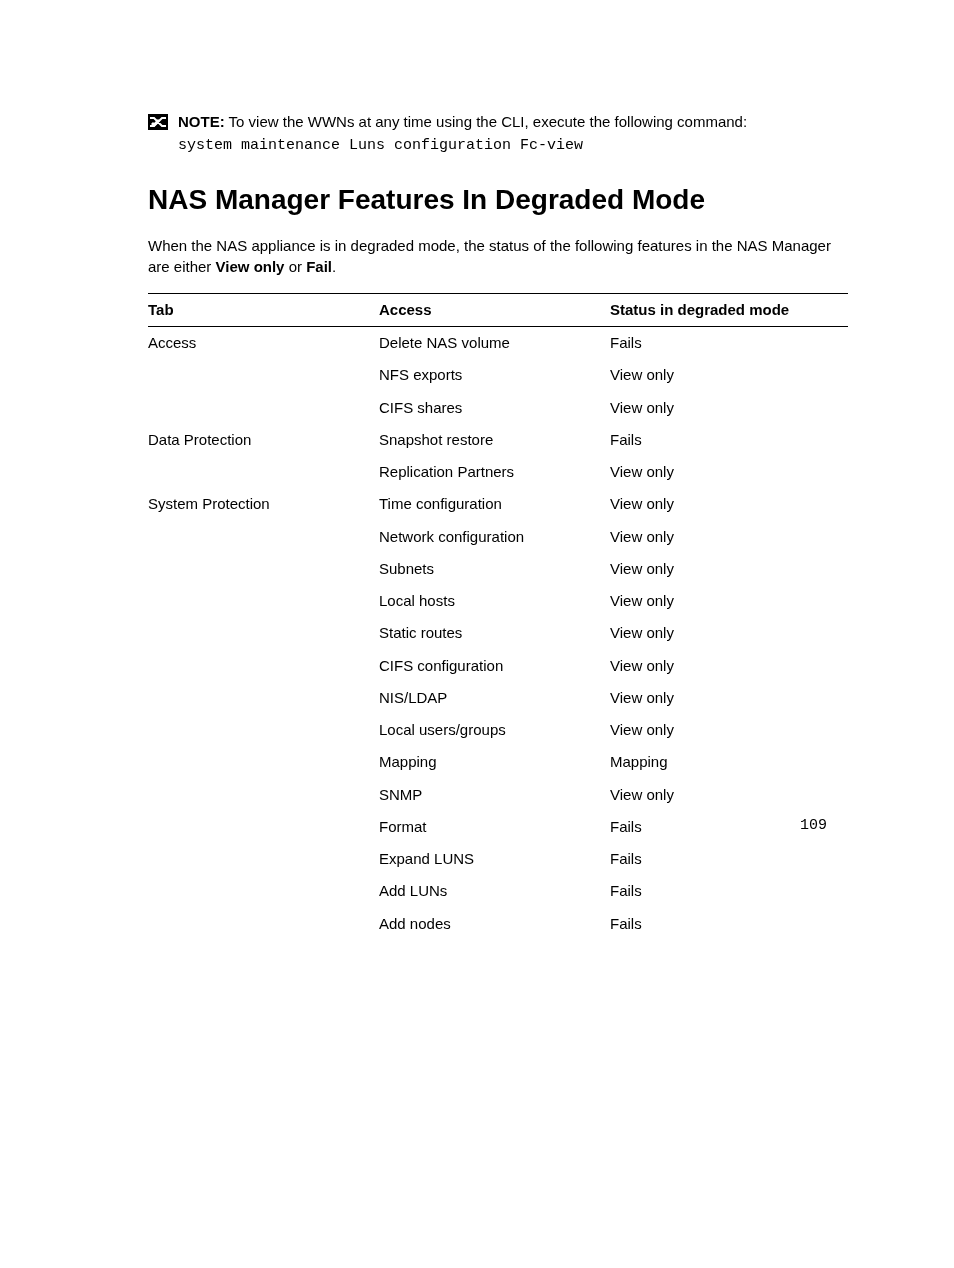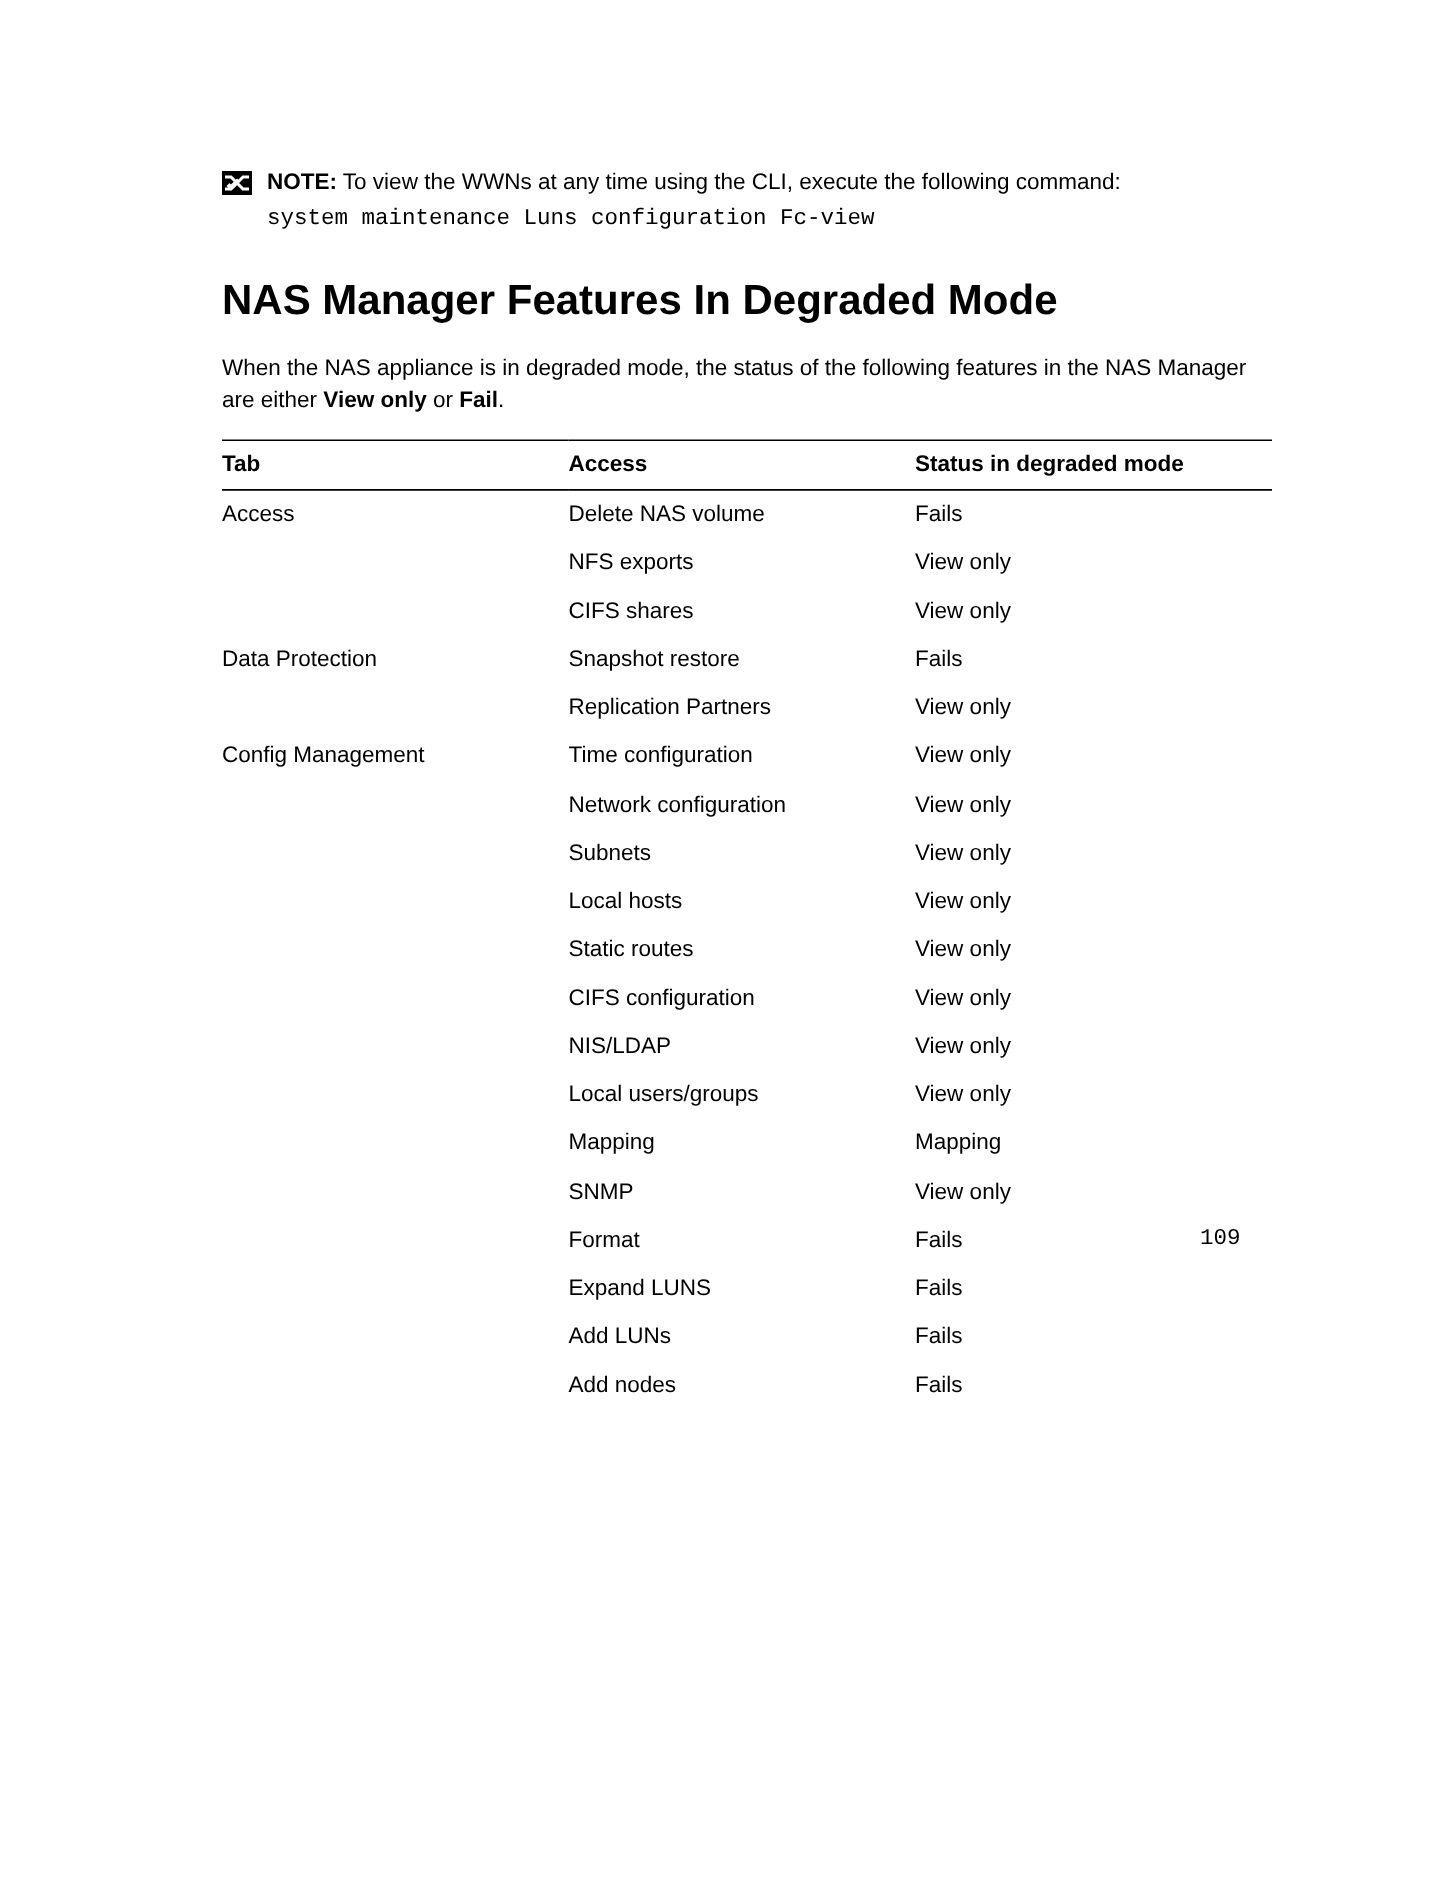--- a/index.html
+++ b/index.html
@@ -76,21 +76,21 @@
             <td>Data Protection</td>
             <td>Snapshot restore</td>
             <td>Fails</td>
           </tr>
           <tr>
             <td></td>
             <td>Replication Partners</td>
             <td>View only</td>
           </tr>
           <tr>
-            <td>Config Management</td>
+            <td>System Protection</td>
             <td>Time configuration</td>
             <td>View only</td>
           </tr>
           <tr>
             <td></td>
             <td>Network configuration</td>
             <td>View only</td>
           </tr>
           <tr>
             <td></td>

